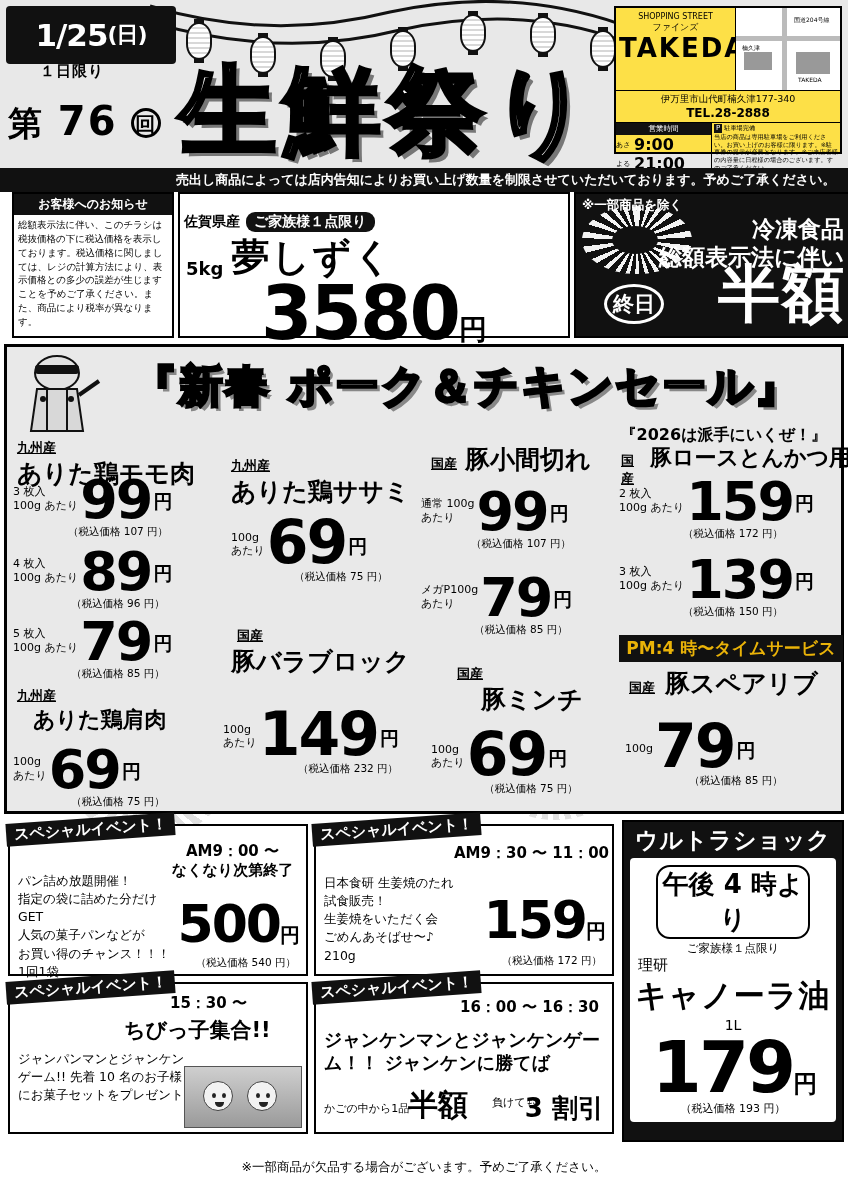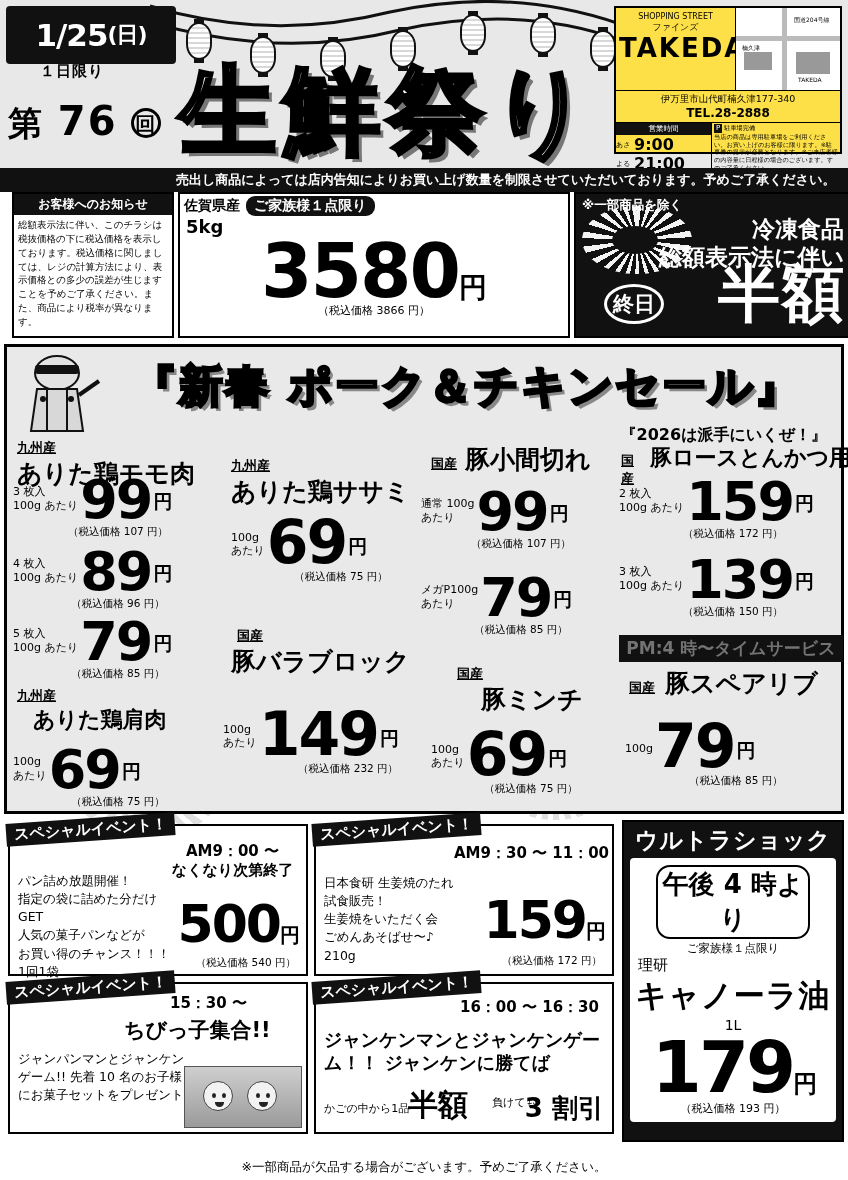--- a/index.html
+++ b/index.html
@@ -95,21 +95,21 @@
     position: absolute; left: 4px; top: 0; width: 162px; height: 146px;
     border: 2px solid #000; background: #fff; font-size: 9.5px; line-height: 1.45;
   }
   .okyaku .ohead { background:#111; color:#fff; text-align:center; font-weight:bold; font-size:12px; padding:2px 0; }
   .okyaku .obody { padding: 3px 4px; }
 
   .rice {
     position: absolute; left: 170px; top: 0; width: 392px; height: 146px;
     border: 2px solid #000; background: #fff;
   }
-  .rice .r-top { display: flex; align-items: center; padding: 2px 4px 0; }
+  .rice .r-top { display: flex; align-items: center; padding: 18px 4px 0; }
   .rice .pref { font-size: 14px; font-weight: bold; margin-right: 6px; }
   .rice .fam { background:#111; color:#fff; font-size:14px; font-weight:bold; padding:1px 8px; border-radius:9px; }
   .rice .r-mid { display: flex; align-items: flex-end; padding: 0 6px; }
   .rice .kg { font-size: 18px; font-weight: bold; margin-right: 8px; margin-bottom: 4px; }
   .rice .brand { font-size: 38px; font-weight: bold; letter-spacing: 2px; }
   .rice .price-line { text-align: center; line-height: 0.92; margin-top: -4px; }
   .rice .price { font-size: 74px; font-weight: bold; letter-spacing: -2px; }
   .rice .yen { font-size: 28px; font-weight: bold; }
   .rice .tax { text-align: center; font-size: 11px; margin-top: -2px; }
 
@@ -159,21 +159,21 @@
   .priceblk .big { font-size: 54px; font-weight: bold; letter-spacing: -2px; line-height: 0.92; }
   .priceblk .big.xl { font-size: 60px; }
   .priceblk .yen { font-size: 19px; font-weight: bold; margin-bottom: 10px; margin-left: 2px; }
   .taxline { font-size: 10.5px; text-align: center; }
   .starbg {
     position: absolute; z-index: -1; border-radius: 50%;
     background: repeating-conic-gradient(from 0deg, #ffffff 0deg 6deg, #d6d6d6 6deg 13deg);
     opacity: .75;
   }
   .pmband {
-    position: absolute; background: #111; color: #737373; font-weight: bold;
+    position: absolute; background: #111; color: #eab308; font-weight: bold;
     font-size: 17px; text-align: center; padding: 2px 0;
   }
 
   
   .events { position: absolute; top: 820px; left: 4px; width: 840px; height: 330px; }
   .evbox { position: absolute; border: 2px solid #000; background: #fff; }
   .evtag {
     position: absolute; left: -4px; top: -8px;
     background: #111; color: #fff; font-weight: bold; font-size: 15px;
     padding: 2px 8px; transform: rotate(-4deg); white-space: nowrap;
@@ -293,20 +293,21 @@
       <div class="obody">総額表示法に伴い、このチラシは税抜価格の下に税込価格を表示しております。税込価格に関しましては、レジの計算方法により、表示価格との多少の誤差が生じますことを予めご了承ください。また、商品により税率が異なります。</div>
     </div>
 
     <div class="rice">
       <div class="r-top">
         <span class="pref">佐賀県産</span>
         <span class="fam">ご家族様１点限り</span>
       </div>
       <div class="r-mid">
         <span class="kg">5kg</span>
+        <span class="brand">夢しずく</span>
       </div>
       <div class="price-line">
         <span class="price">3580</span><span class="yen">円</span>
       </div>
       <div class="tax">（税込価格 3866 円）</div>
     </div>
 
     <div class="frozen">
       <div class="burst"></div>
       <div class="burst-core"></div>

